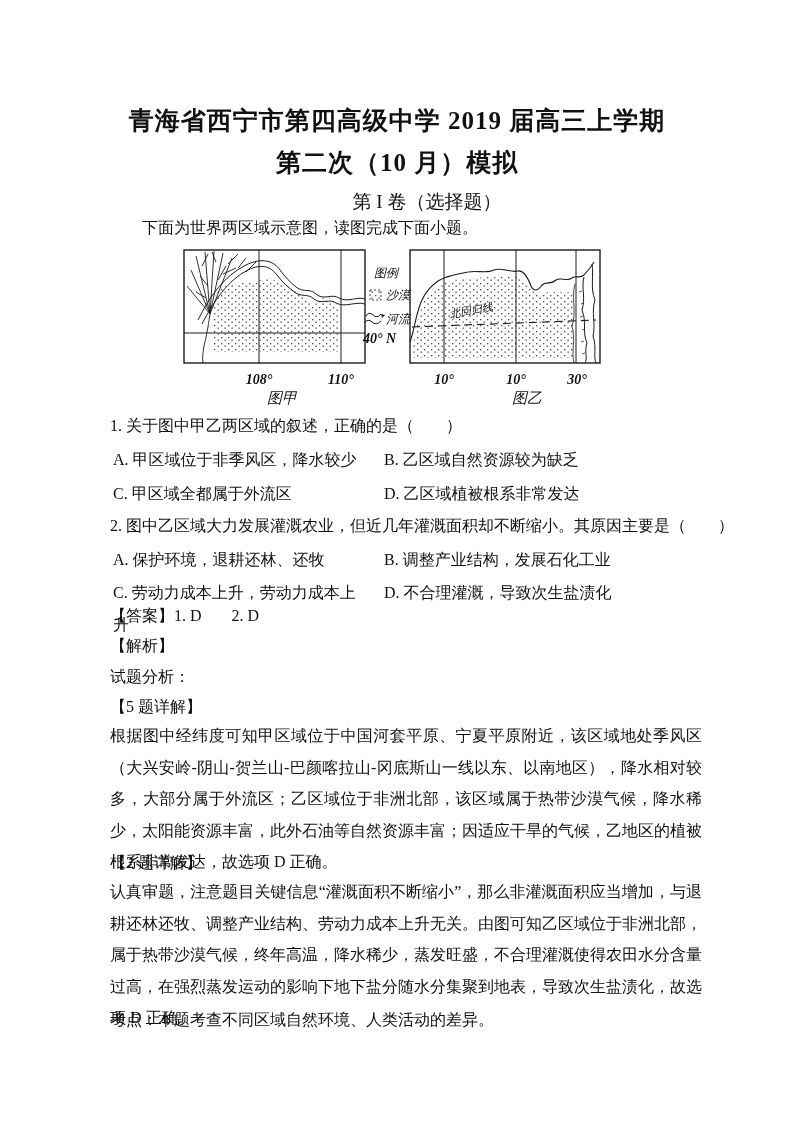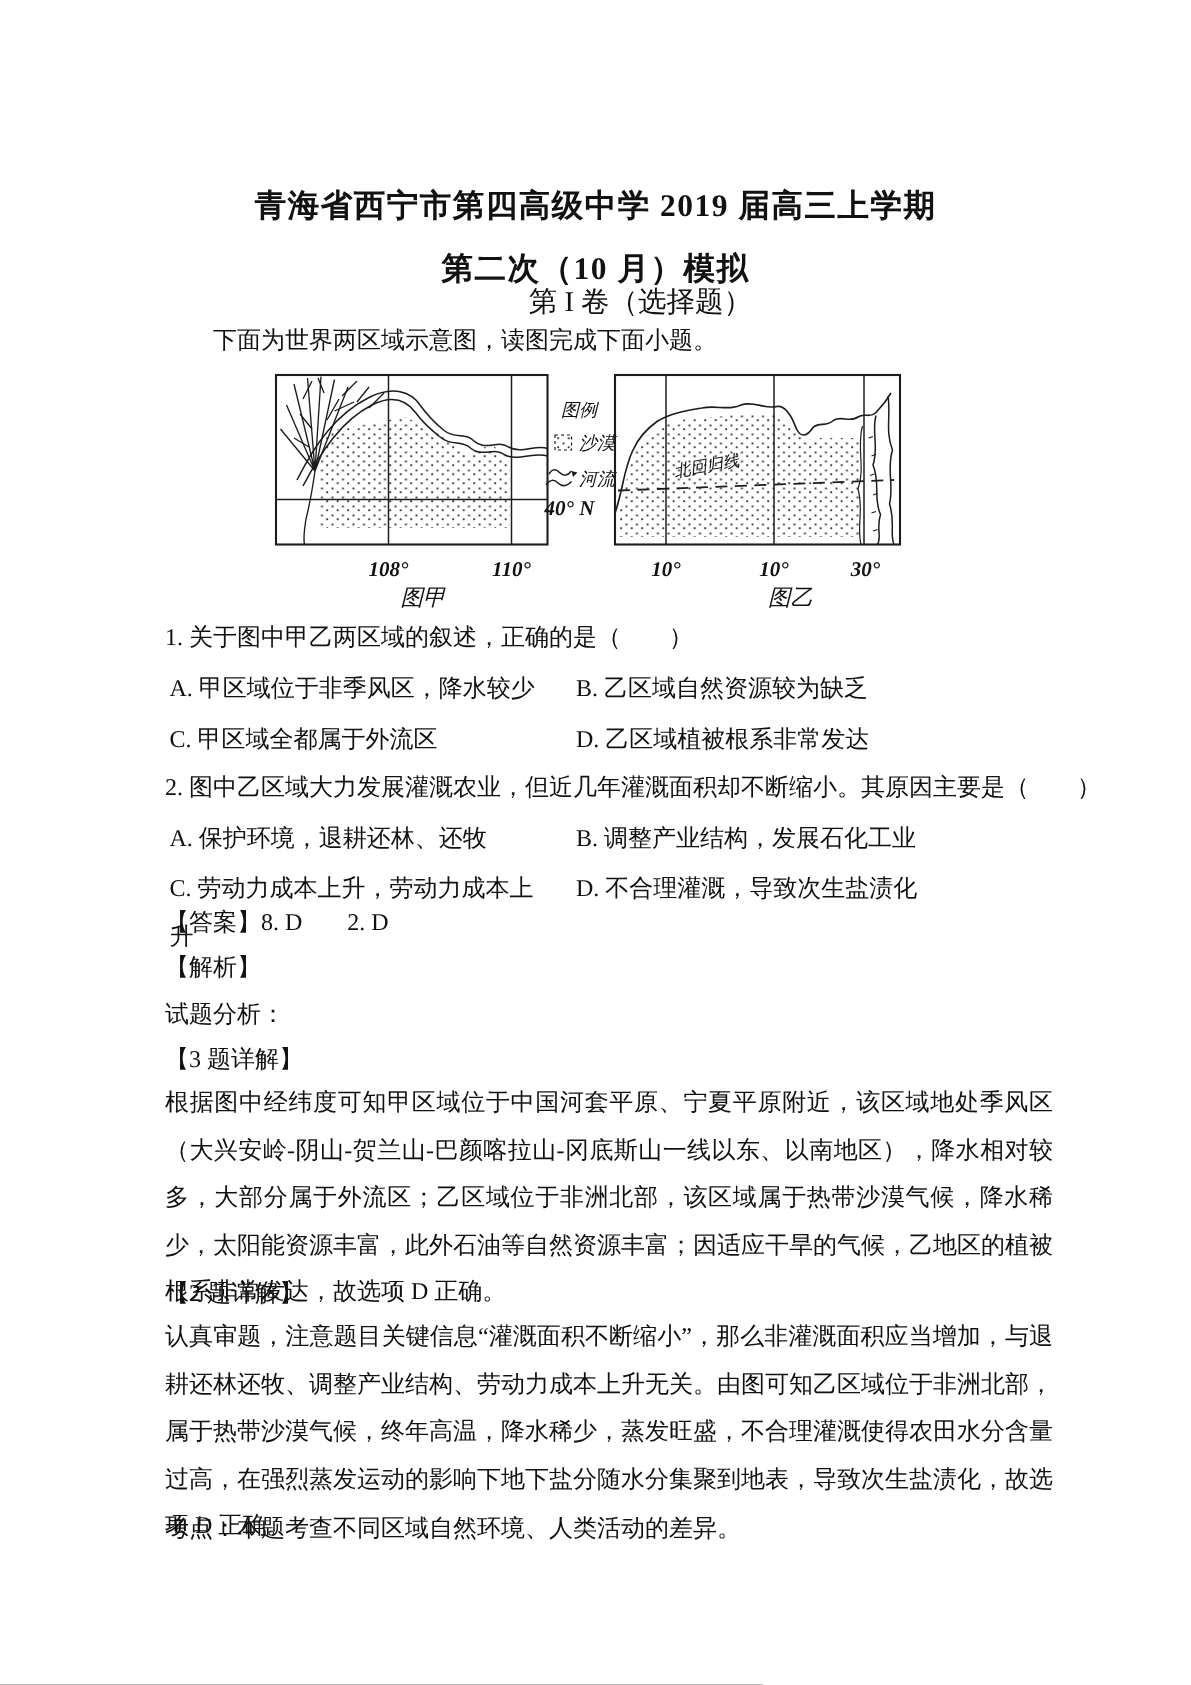--- a/index.html
+++ b/index.html
@@ -7,21 +7,21 @@
     position:relative;
     width:794px;height:1123px;
     margin:0 auto;
     background:#ffffff;
     font-family:"Liberation Serif","DejaVu Serif",serif;
     color:#111;
     overflow:hidden;
   }
   .abs{position:absolute;left:110px;width:592px;font-size:16px;line-height:32px;}
   .center{left:0;width:794px;text-align:center;}
-  .doc-title{font-size:21px;font-weight:700;line-height:30px;letter-spacing:1px;margin-top:16px;}
+  .doc-title{font-size:25px;font-weight:700;line-height:30px;letter-spacing:1px;}
   .section-head{font-size:19px;line-height:22px;margin-left:30px;}
   .intro{text-indent:32px;}
   .stem{white-space:nowrap;}
   .optrow{display:flex;gap:19px;}
   .optrow .c1{width:252px;flex:none;}
   .optrow{padding-left:3px;box-sizing:border-box;}
   .para{text-align:justify;line-height:31.5px;}
   #answers .a1{margin-right:30px;}
   .figwrap{position:absolute;left:178px;top:246px;width:430px;height:166px;font-style:italic;}
   svg text{fill:#111;font-family:"Liberation Serif","DejaVu Serif",serif;}
@@ -121,23 +121,23 @@
   <div class="abs optrow" style="top:544px">
     <span class="c1">A. 保护环境，退耕还林、还牧</span>
     <span>B. 调整产业结构，发展石化工业</span>
   </div>
   <div class="abs optrow" style="top:577px">
     <span class="c1">C. 劳动力成本上升，劳动力成本上升</span>
     <span>D. 不合理灌溉，导致次生盐渍化</span>
   </div>
 
   <div class="abs" style="top:600px" id="answers">
-    <span>【答案】</span><span class="a1">8. D</span><span>2. D</span>
+    <span>【答案】</span><span class="a1">1. D</span><span>2. D</span>
   </div>
   <div class="abs" style="top:630px">【解析】</div>
   <div class="abs" style="top:661px">试题分析：</div>
-  <div class="abs" style="top:691px">【3 题详解】</div>
+  <div class="abs" style="top:691px">【5 题详解】</div>
   <div class="abs para" style="top:720px">根据图中经纬度可知甲区域位于中国河套平原、宁夏平原附近，该区域地处季风区（大兴安岭-阴山-贺兰山-巴颜喀拉山-冈底斯山一线以东、以南地区），降水相对较多，大部分属于外流区；乙区域位于非洲北部，该区域属于热带沙漠气候，降水稀少，太阳能资源丰富，此外石油等自然资源丰富；因适应干旱的气候，乙地区的植被根系非常发达，故选项 D 正确。</div>
   <div class="abs" style="top:847px">【2 题详解】</div>
   <div class="abs para" style="top:876px">认真审题，注意题目关键信息“灌溉面积不断缩小”，那么非灌溉面积应当增加，与退耕还林还牧、调整产业结构、劳动力成本上升无关。由图可知乙区域位于非洲北部，属于热带沙漠气候，终年高温，降水稀少，蒸发旺盛，不合理灌溉使得农田水分含量过高，在强烈蒸发运动的影响下地下盐分随水分集聚到地表，导致次生盐渍化，故选项 D 正确。</div>
   <div class="abs" style="top:1004px">考点：本题考查不同区域自然环境、人类活动的差异。</div>
 
 </div>
 
 </body></html>

